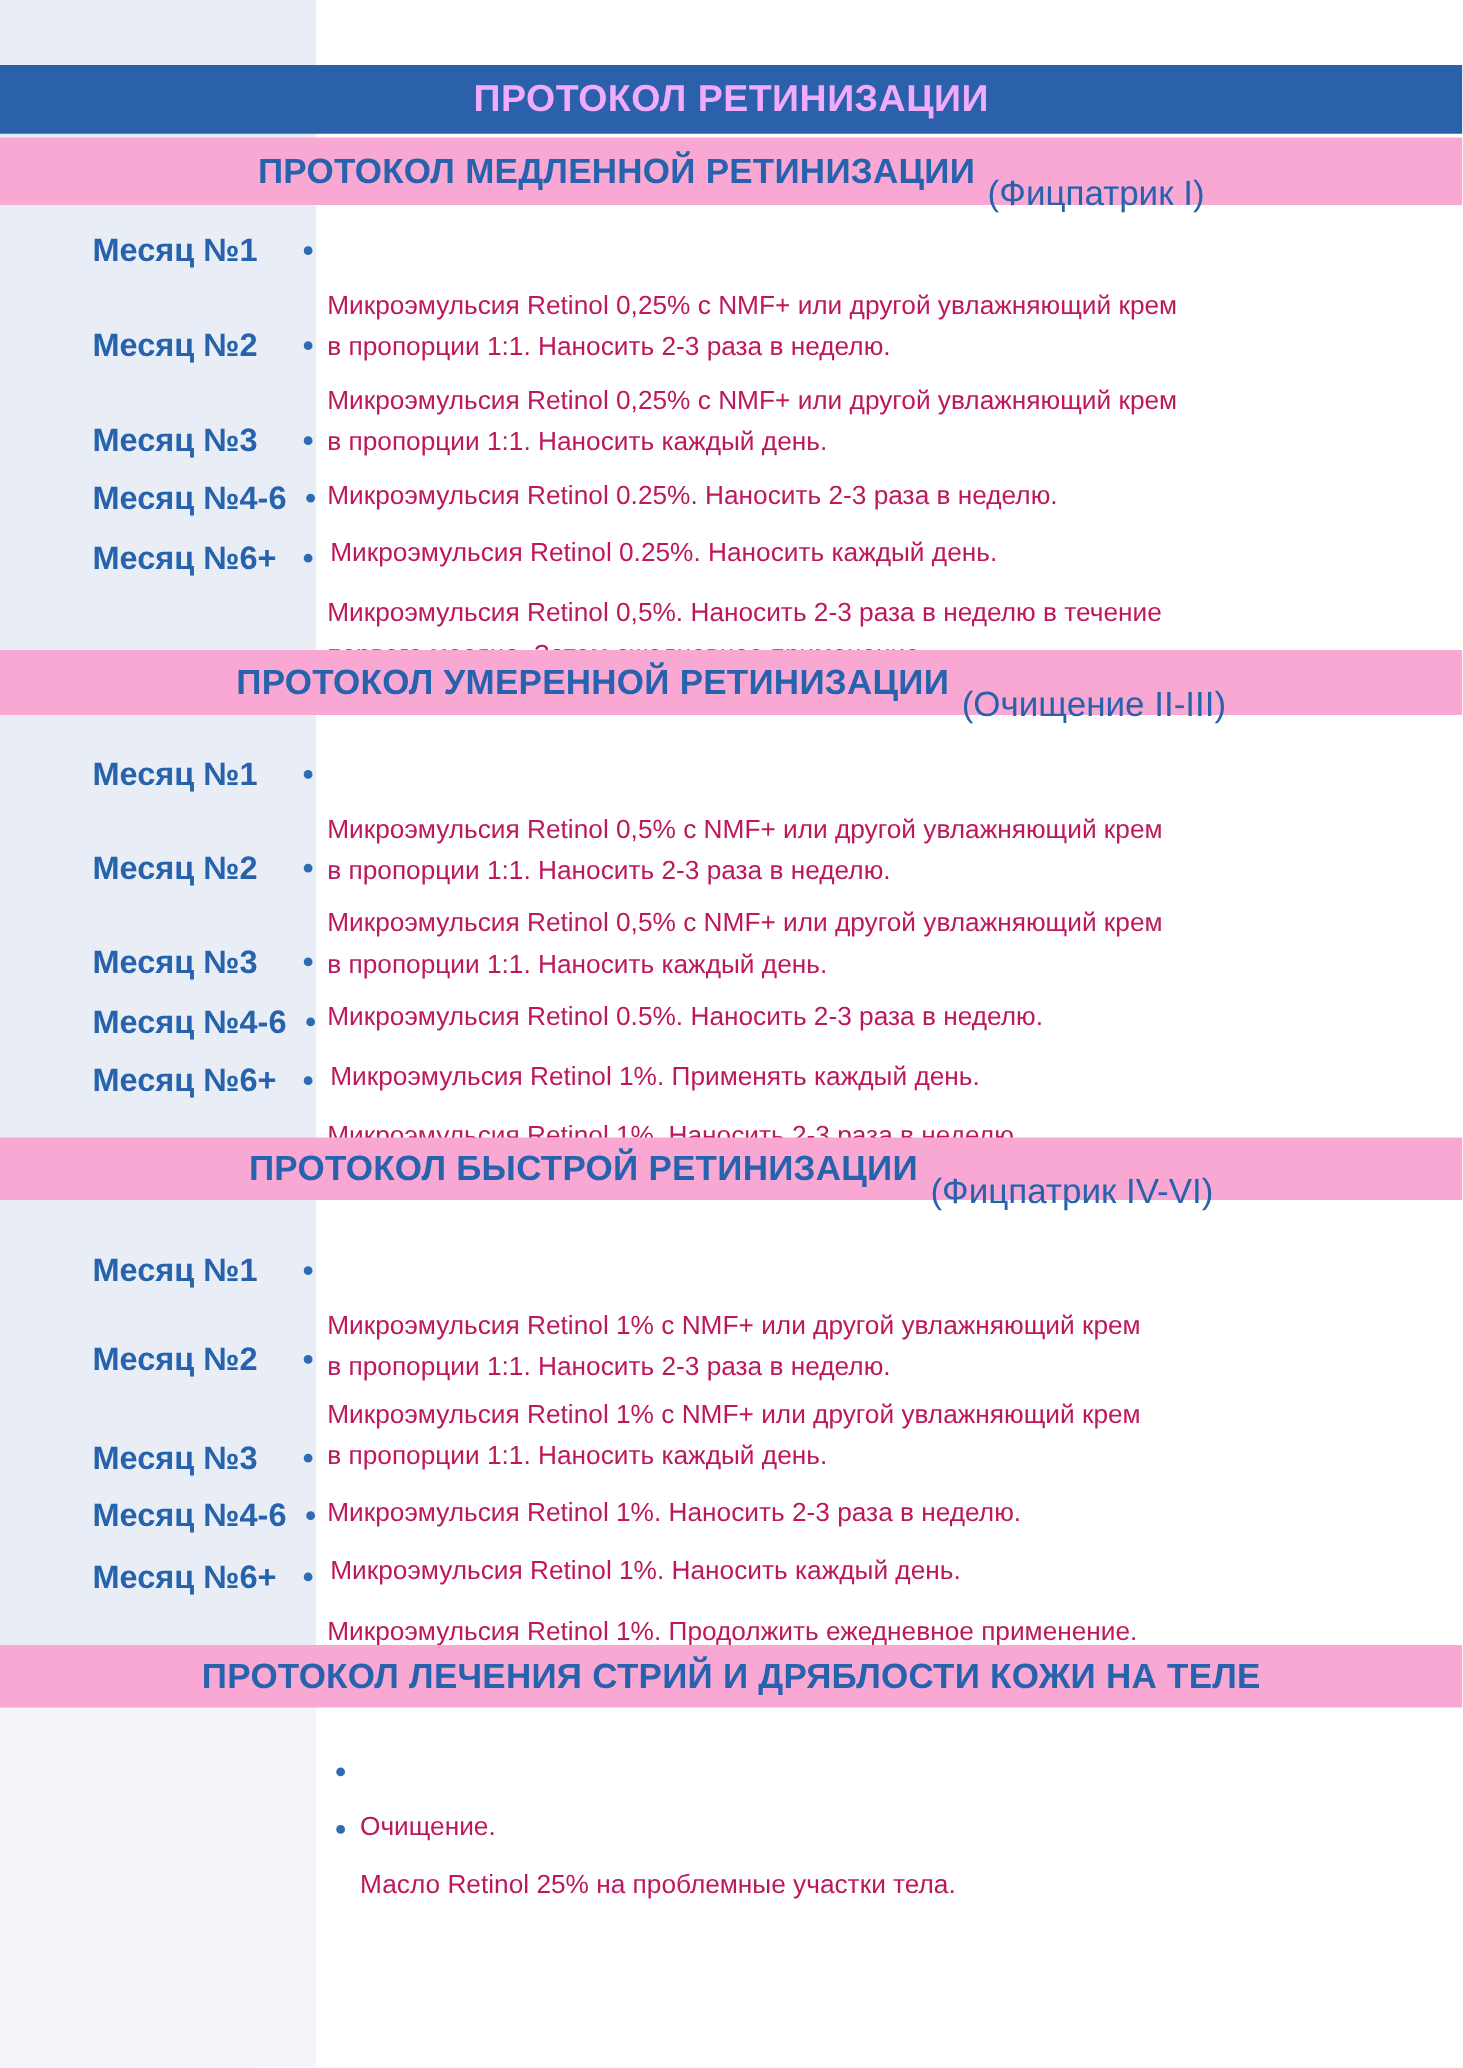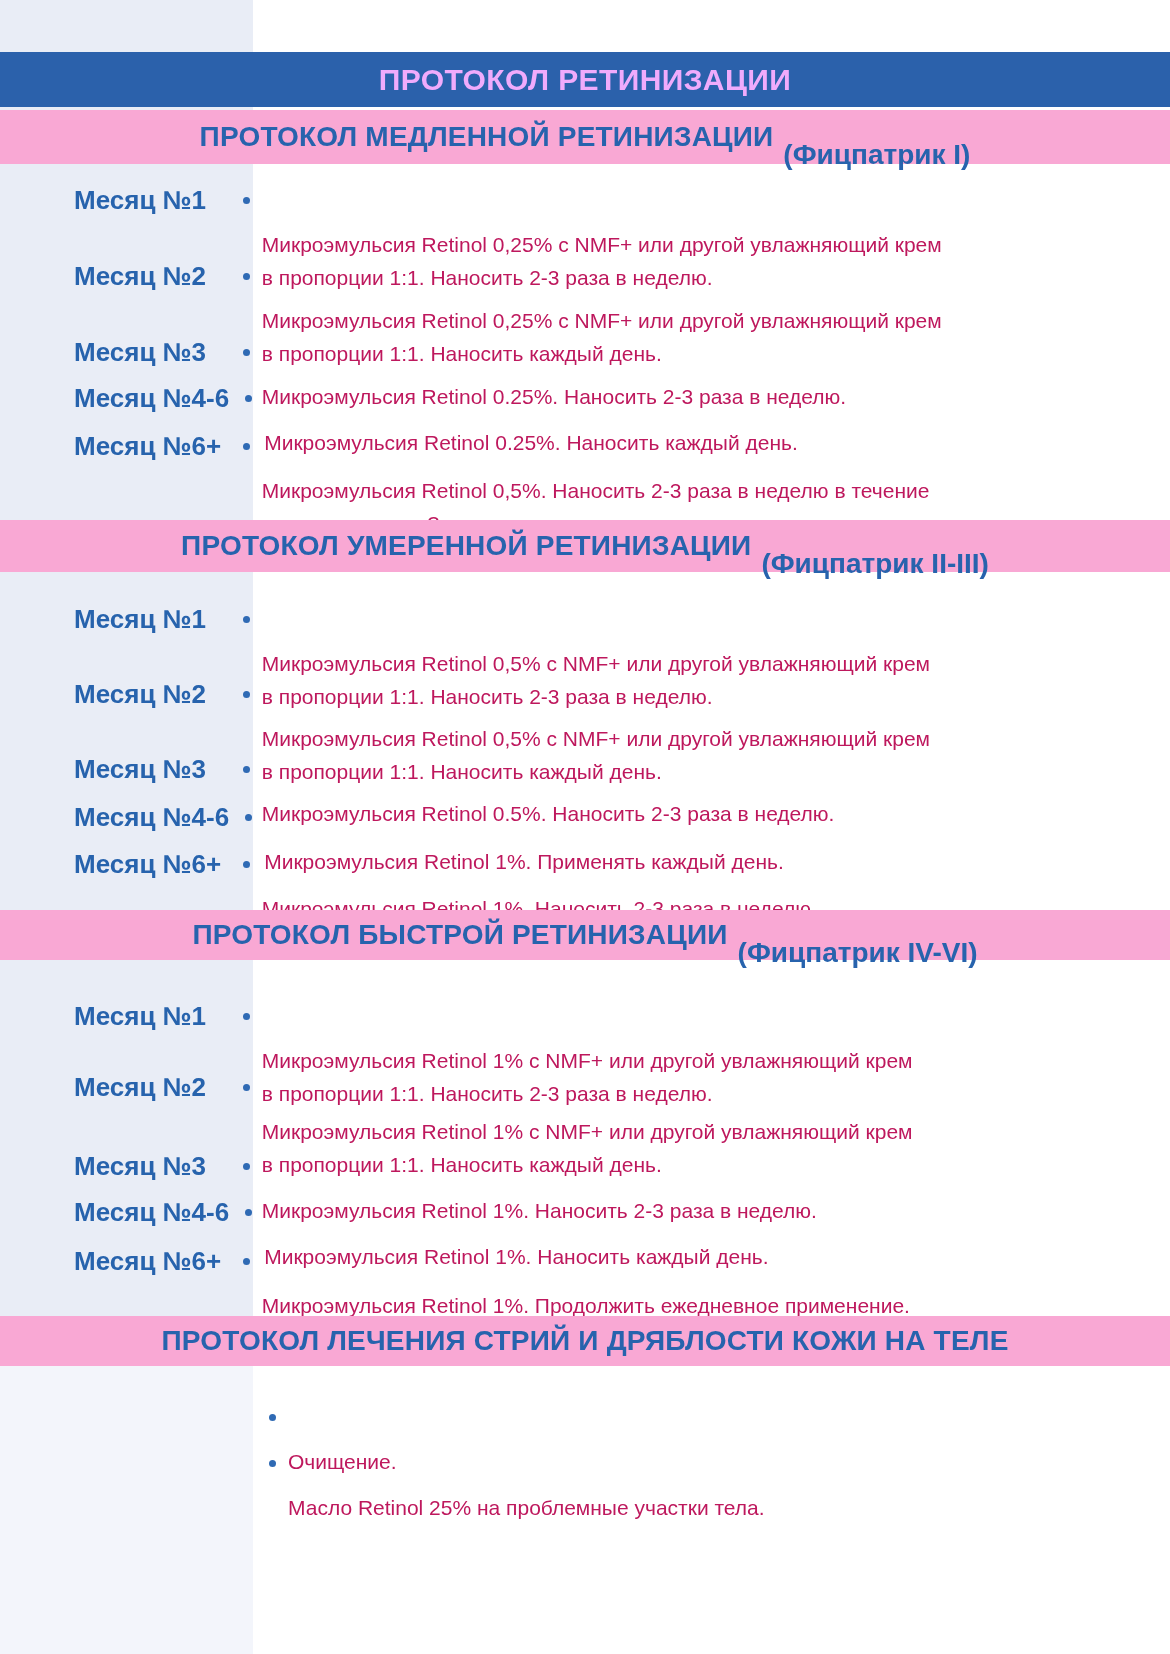--- a/index.html
+++ b/index.html
@@ -26,21 +26,21 @@
   .header-bar .htitle{
     color:#f0abfc;font-size:30px;font-weight:700;letter-spacing:0.4px;
   }
   .band{
     position:absolute;left:0;width:1170px;
     background:#f9a8d4;
     display:flex;align-items:center;justify-content:center;
     color:#2763ad;font-size:28px;white-space:nowrap;
   }
   .band .t-bold{font-weight:700;letter-spacing:0.2px;}
-  .band .t-light{font-weight:700;margin-left:10px;margin-top:36px;}
+  .band .t-light{font-weight:400;margin-left:10px;margin-top:36px;}
   .band1{top:110px;height:54px;}
   .band2{top:520px;height:52px;}
   .band3{top:910px;height:50px;}
   .band4{top:1316px;height:50px;}
   .row{
     position:absolute;left:0;width:954px;
     display:flex;align-items:flex-start;
   }
   .mlabel{
     width:253px;box-sizing:border-box;padding-left:74px;
@@ -115,21 +115,21 @@
     <div class="mlabel">Месяц №6+</div>
     <div class="item">
       <span class="dot"></span>
       <span class="itext">Микроэмульсия Retinol 0,5%. Наносить 2-3 раза в неделю в течение
 первого месяца. Затем ежедневное применение.</span>
     </div>
   </div>
 
   <div class="band band2">
     <span class="t-bold">ПРОТОКОЛ УМЕРЕННОЙ РЕТИНИЗАЦИИ</span>
-    <span class="t-light">(Фицпатрик II-III)</span>
+    <span class="t-light">(Очищение II-III)</span>
   </div>
 
   <div class="row" style="top:603px">
     <div class="mlabel">Месяц №1</div>
     <div class="item">
       <span class="dot"></span>
       <span class="itext">Микроэмульсия Retinol 0,5% с NMF+ или другой увлажняющий крем
 в пропорции 1:1. Наносить 2-3 раза в неделю.</span>
     </div>
   </div>

